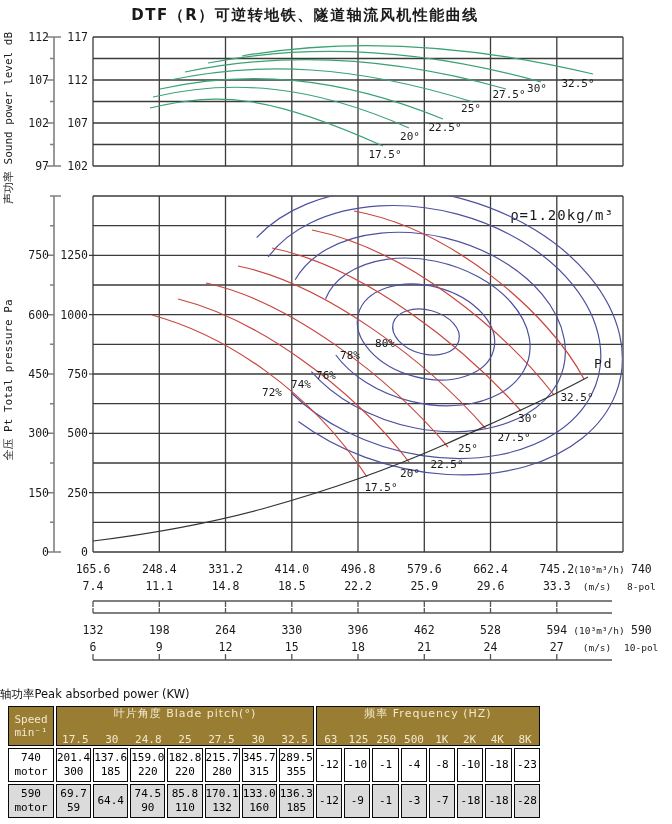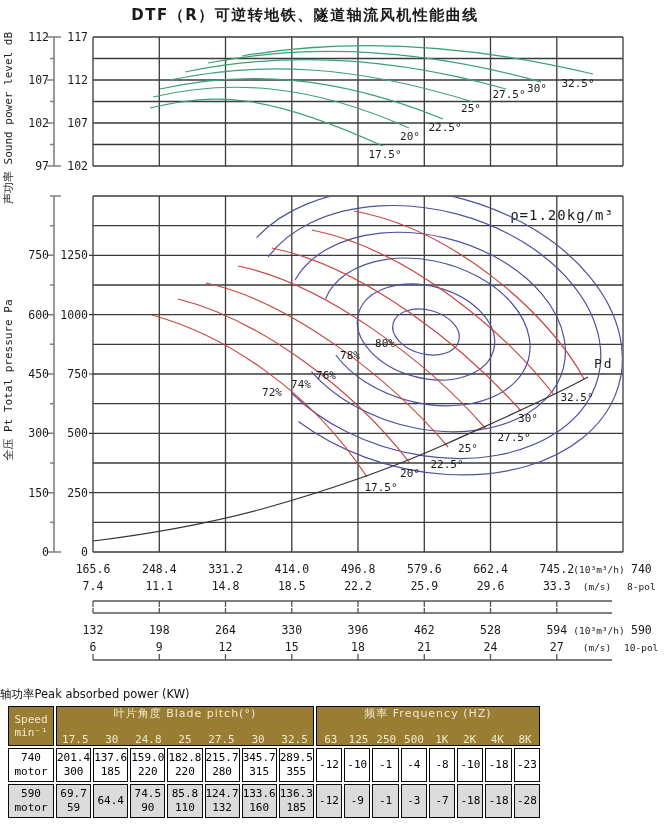--- a/index.html
+++ b/index.html
@@ -283,25 +283,25 @@
     </div>
   <div class="td alt">
       <div>74.5</div>
       <div>90</div>
     </div>
   <div class="td alt">
       <div>85.8</div>
       <div>110</div>
     </div>
   <div class="td alt">
-      <div>124.7</div>
+      <div>170.1</div>
       <div>132</div>
     </div>
   <div class="td alt">
-      <div>133.6</div>
+      <div>133.0</div>
       <div>160</div>
     </div>
   <div class="td alt">
       <div>136.3</div>
       <div>185</div>
     </div>
   <div class="td alt">
       <span>-12</span>
     </div>
   <div class="td alt">

